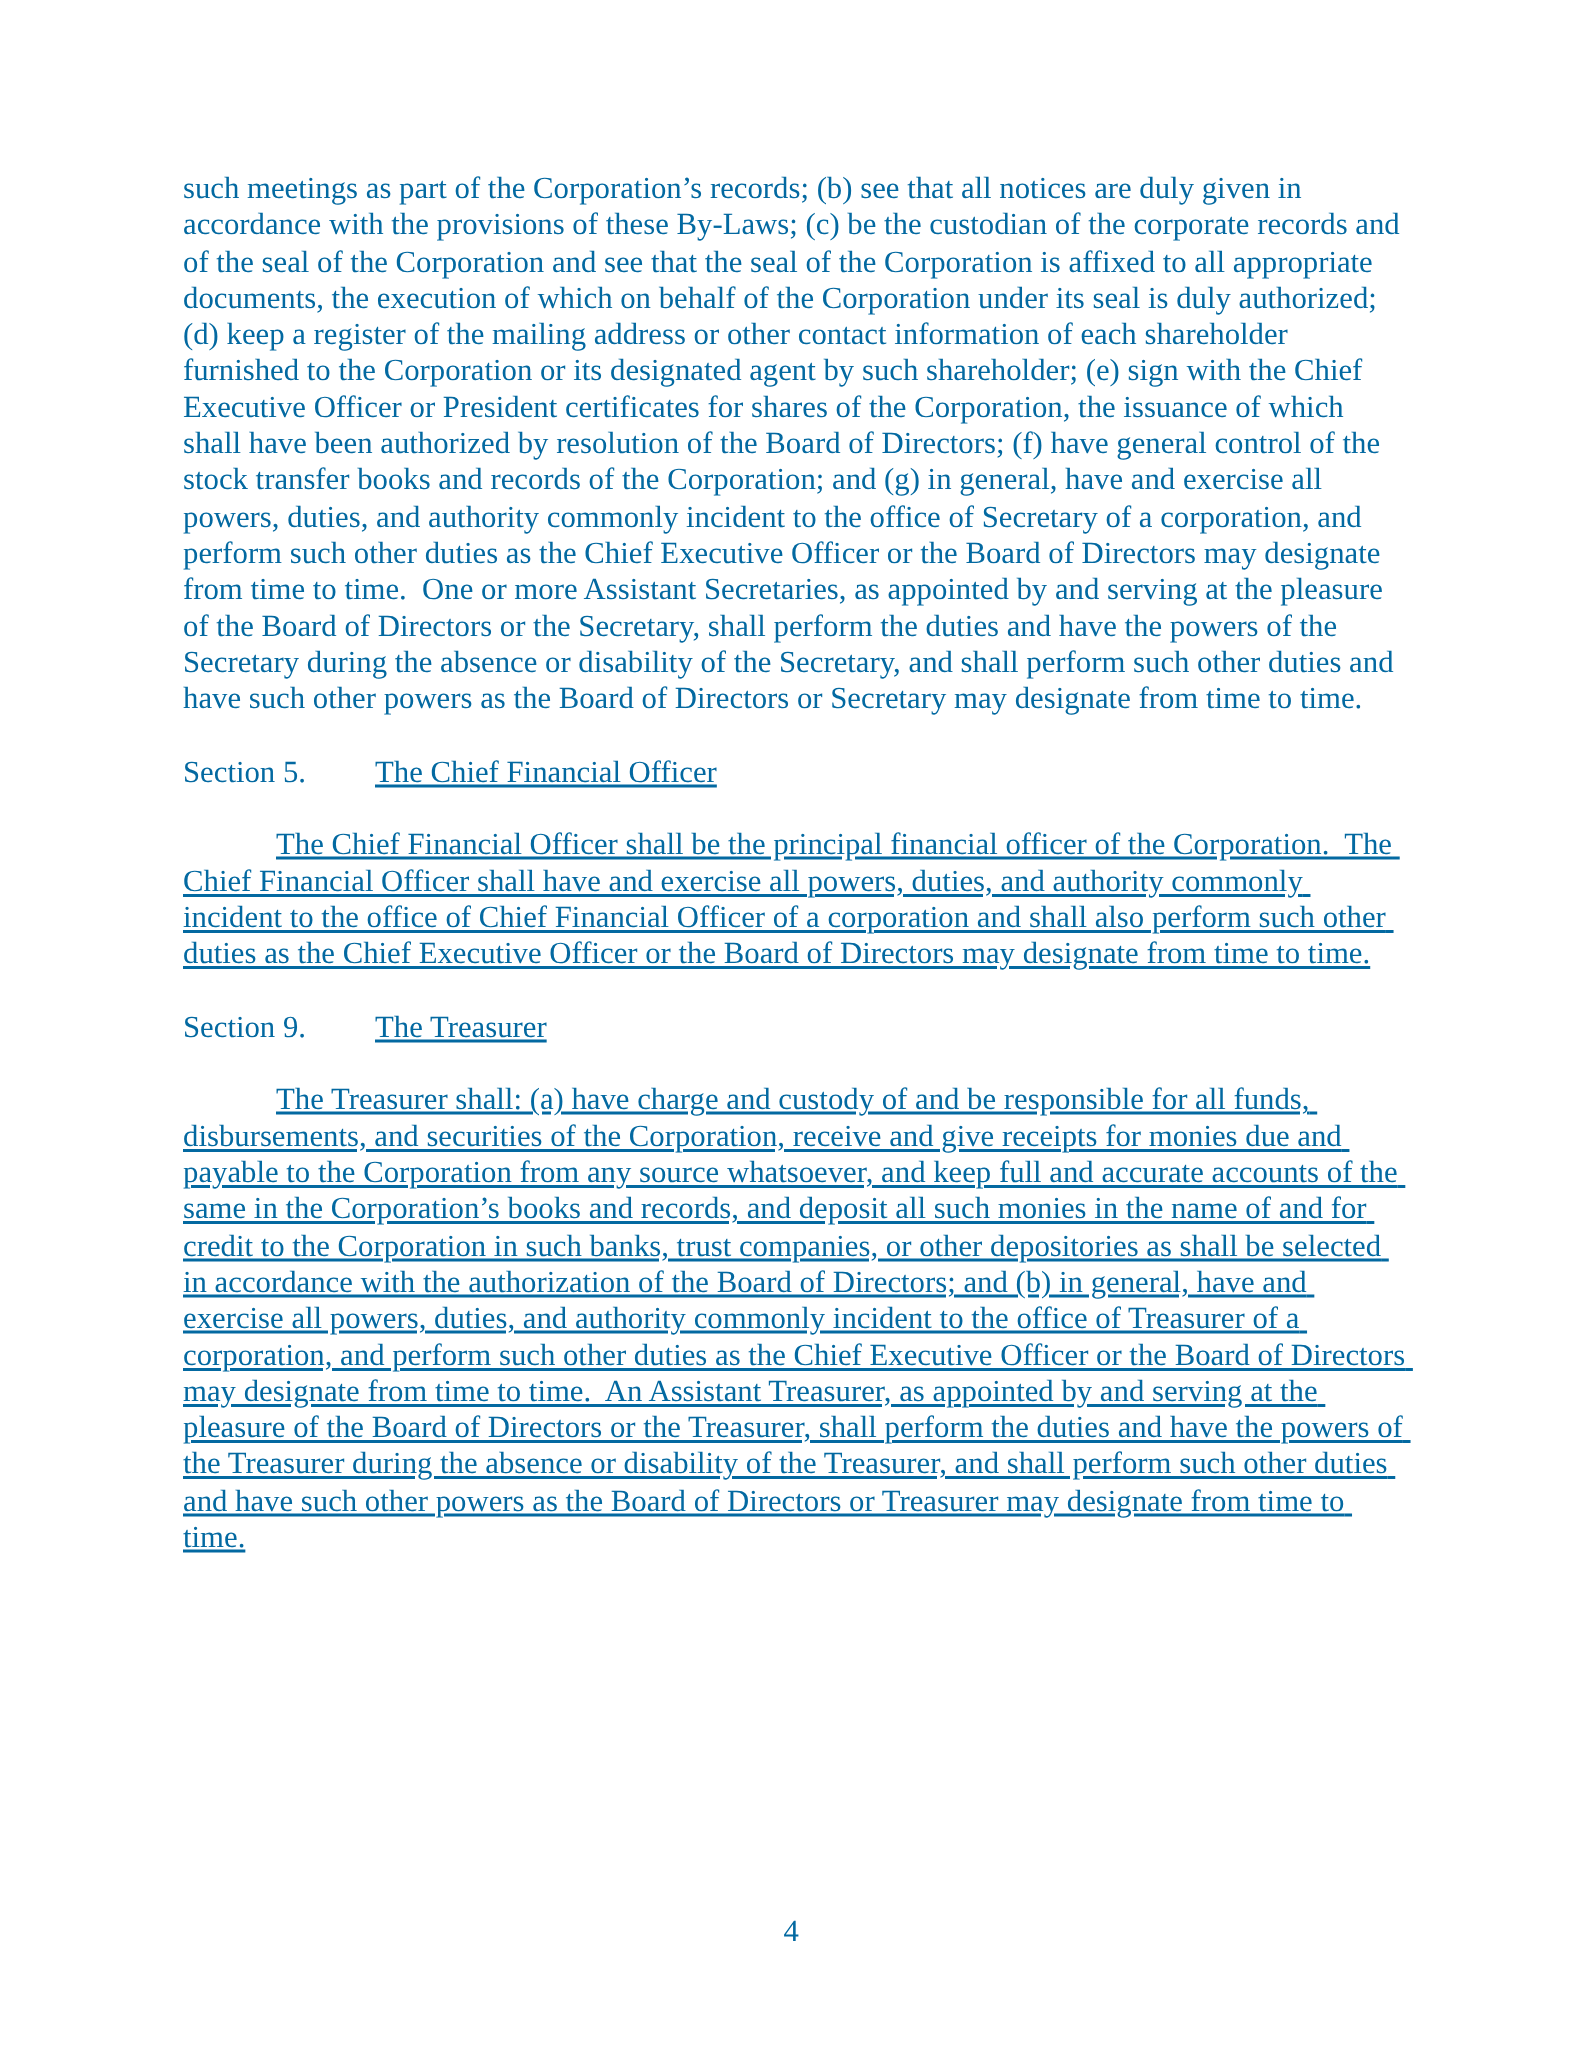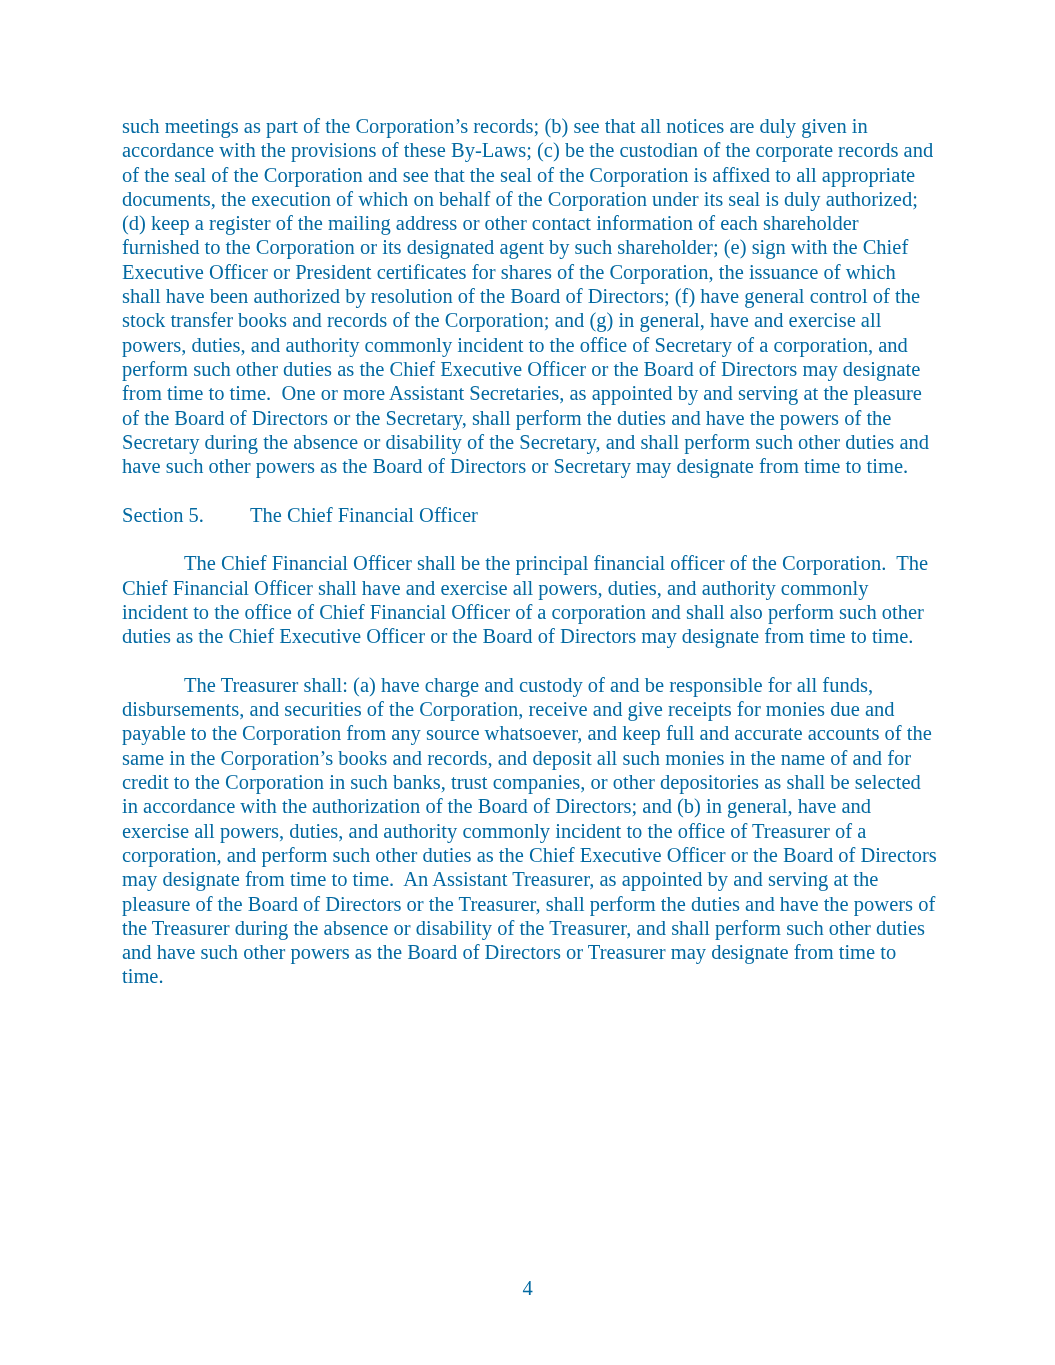--- a/index.html
+++ b/index.html
@@ -24,29 +24,31 @@
     font-size: 20.5px;
     line-height: 24.3px;
     text-align: left;
   }
   .para {
     margin: 0 0 24.3px 0;
     white-space: pre-wrap;
   }
   .para.first-line-indent {
     text-indent: 62px;
+    text-decoration: underline;
   }
   .section-heading {
     margin: 0 0 24.3px 0;
   }
   .section-label {
     display: inline-block;
     width: 128px;
   }
   .section-title {
+    text-decoration: underline;
   }
   .footer-pagenum {
     position: absolute;
     left: 0;
     top: 1276px;
     width: 1055px;
     text-align: center;
     font-size: 20.5px;
     line-height: 24.3px;
   }
@@ -58,19 +60,22 @@
   <div class="content">
 
     <p class="para">such meetings as part of the Corporation’s records; (b) see that all notices are duly given in accordance with the provisions of these By-Laws; (c) be the custodian of the corporate records and of the seal of the Corporation and see that the seal of the Corporation is affixed to all appropriate documents, the execution of which on behalf of the Corporation under its seal is duly authorized; (d) keep a register of the mailing address or other contact information of each shareholder furnished to the Corporation or its designated agent by such shareholder; (e) sign with the Chief Executive Officer or President certificates for shares of the Corporation, the issuance of which shall have been authorized by resolution of the Board of Directors; (f) have general control of the stock transfer books and records of the Corporation; and (g) in general, have and exercise all powers, duties, and authority commonly incident to the office of Secretary of a corporation, and perform such other duties as the Chief Executive Officer or the Board of Directors may designate from time to time.  One or more Assistant Secretaries, as appointed by and serving at the pleasure of the Board of Directors or the Secretary, shall perform the duties and have the powers of the Secretary during the absence or disability of the Secretary, and shall perform such other duties and have such other powers as the Board of Directors or Secretary may designate from time to time.</p>
 
     <p class="section-heading">
       <span class="section-label">Section 5.</span><span class="section-title">The Chief Financial Officer</span>
     </p>
 
     <p class="para first-line-indent">The Chief Financial Officer shall be the principal financial officer of the Corporation.  The Chief Financial Officer shall have and exercise all powers, duties, and authority commonly incident to the office of Chief Financial Officer of a corporation and shall also perform such other duties as the Chief Executive Officer or the Board of Directors may designate from time to time.</p>
 
+    <p class="section-heading">
+      <span class="section-label">Section 9.</span><span class="section-title">The Treasurer</span>
+    </p>
 
     <p class="para first-line-indent">The Treasurer shall: (a) have charge and custody of and be responsible for all funds, disbursements, and securities of the Corporation, receive and give receipts for monies due and payable to the Corporation from any source whatsoever, and keep full and accurate accounts of the same in the Corporation’s books and records, and deposit all such monies in the name of and for credit to the Corporation in such banks, trust companies, or other depositories as shall be selected in accordance with the authorization of the Board of Directors; and (b) in general, have and exercise all powers, duties, and authority commonly incident to the office of Treasurer of a corporation, and perform such other duties as the Chief Executive Officer or the Board of Directors may designate from time to time.  An Assistant Treasurer, as appointed by and serving at the pleasure of the Board of Directors or the Treasurer, shall perform the duties and have the powers of the Treasurer during the absence or disability of the Treasurer, and shall perform such other duties and have such other powers as the Board of Directors or Treasurer may designate from time to time.</p>
 
   </div>
 
   <div class="footer-pagenum">4</div>
 </div>
 
 </body></html>

